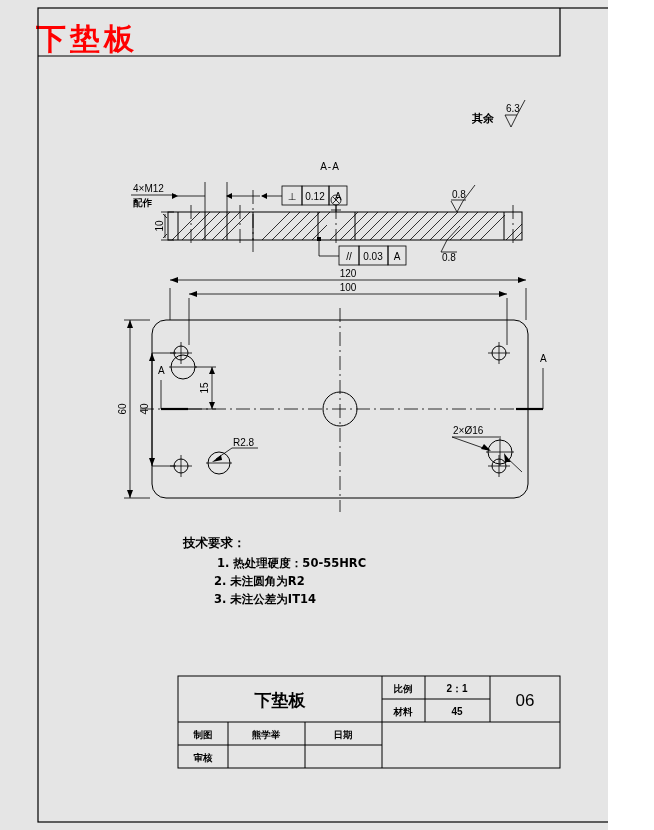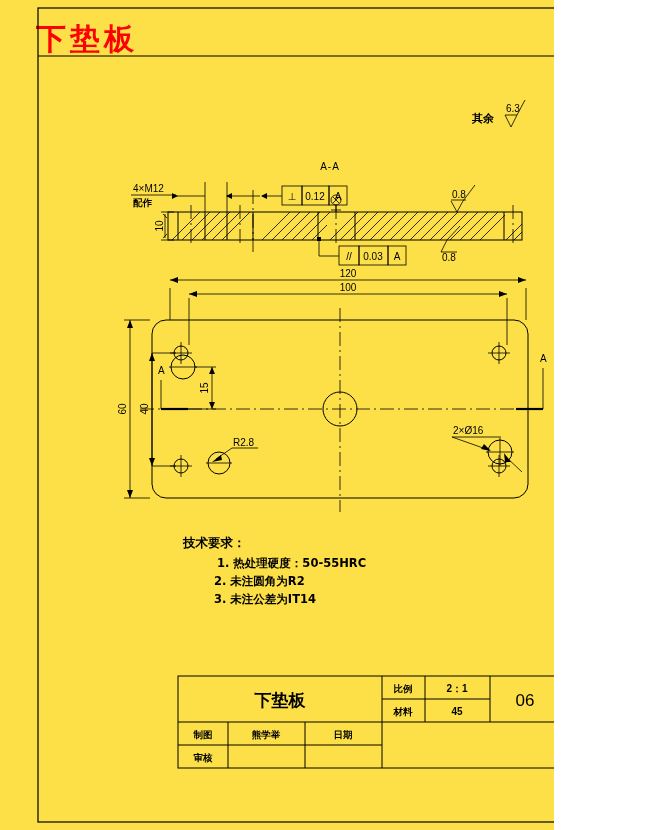--- a/index.html
+++ b/index.html
@@ -5,23 +5,23 @@
   html, body {
     margin: 0;
     padding: 0;
     background: #ffffff;
   }
   body {
     font-family: "Liberation Sans", sans-serif;
   }
   #page {
     position: relative;
-    width: 554px;
+    width: 608px;
     height: 830px;
-    background: #fde047;
+    background: #e5e5e5;
     overflow: hidden;
   }
   #cad-svg {
     position: absolute;
     left: 0;
     top: 0;
   }
   .red-title {
     position: absolute;
     left: 36px;

